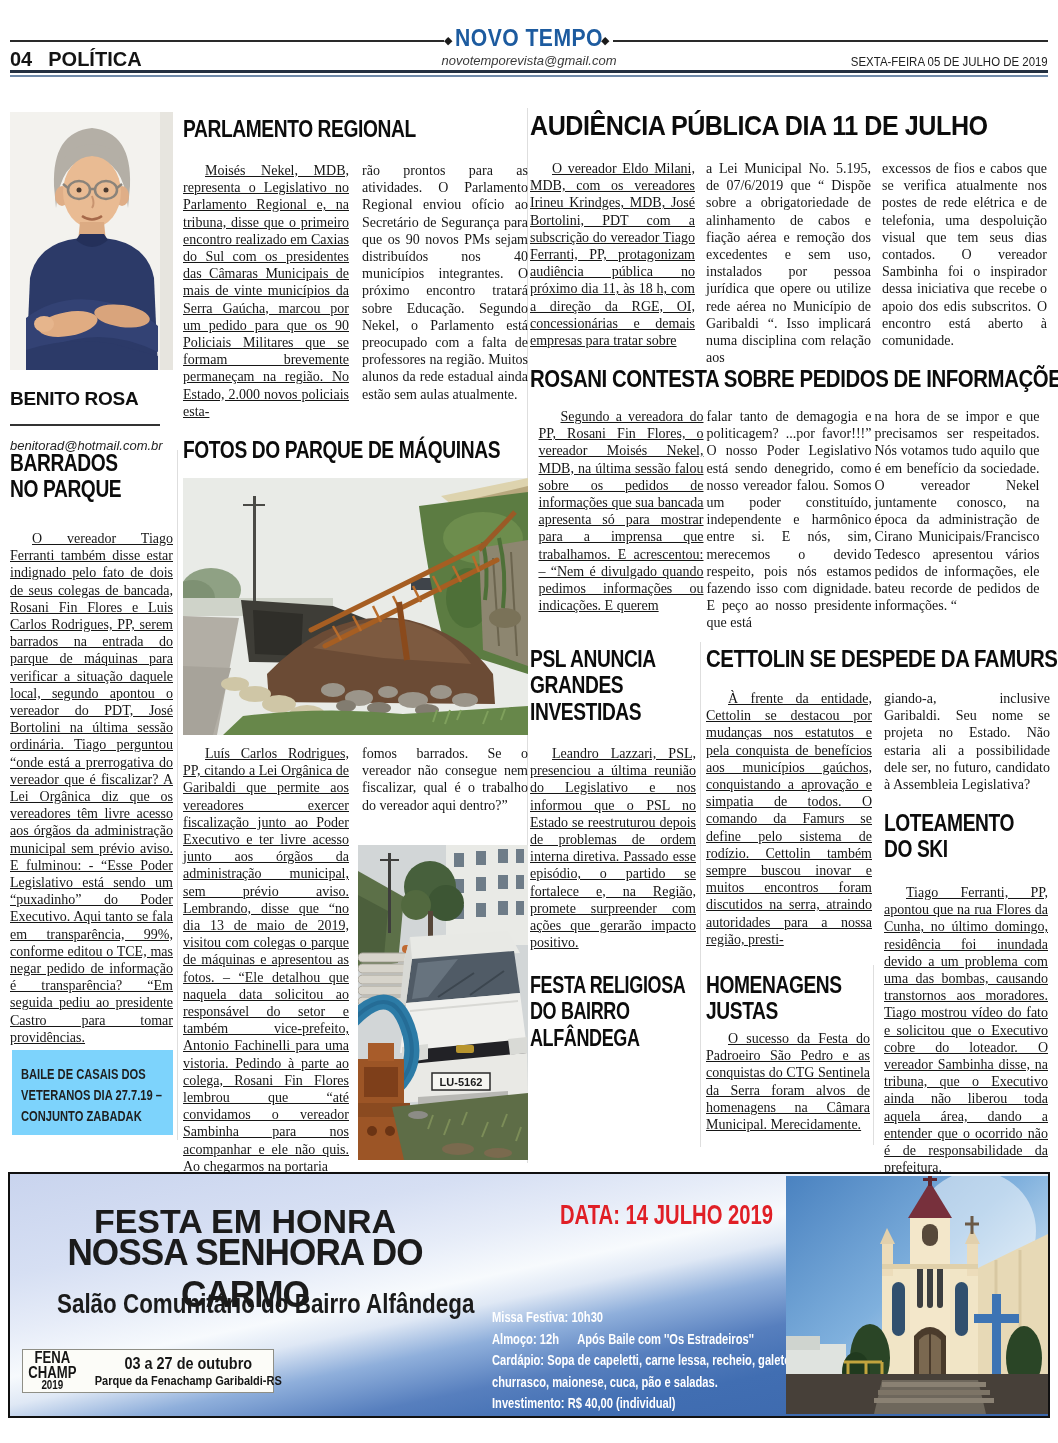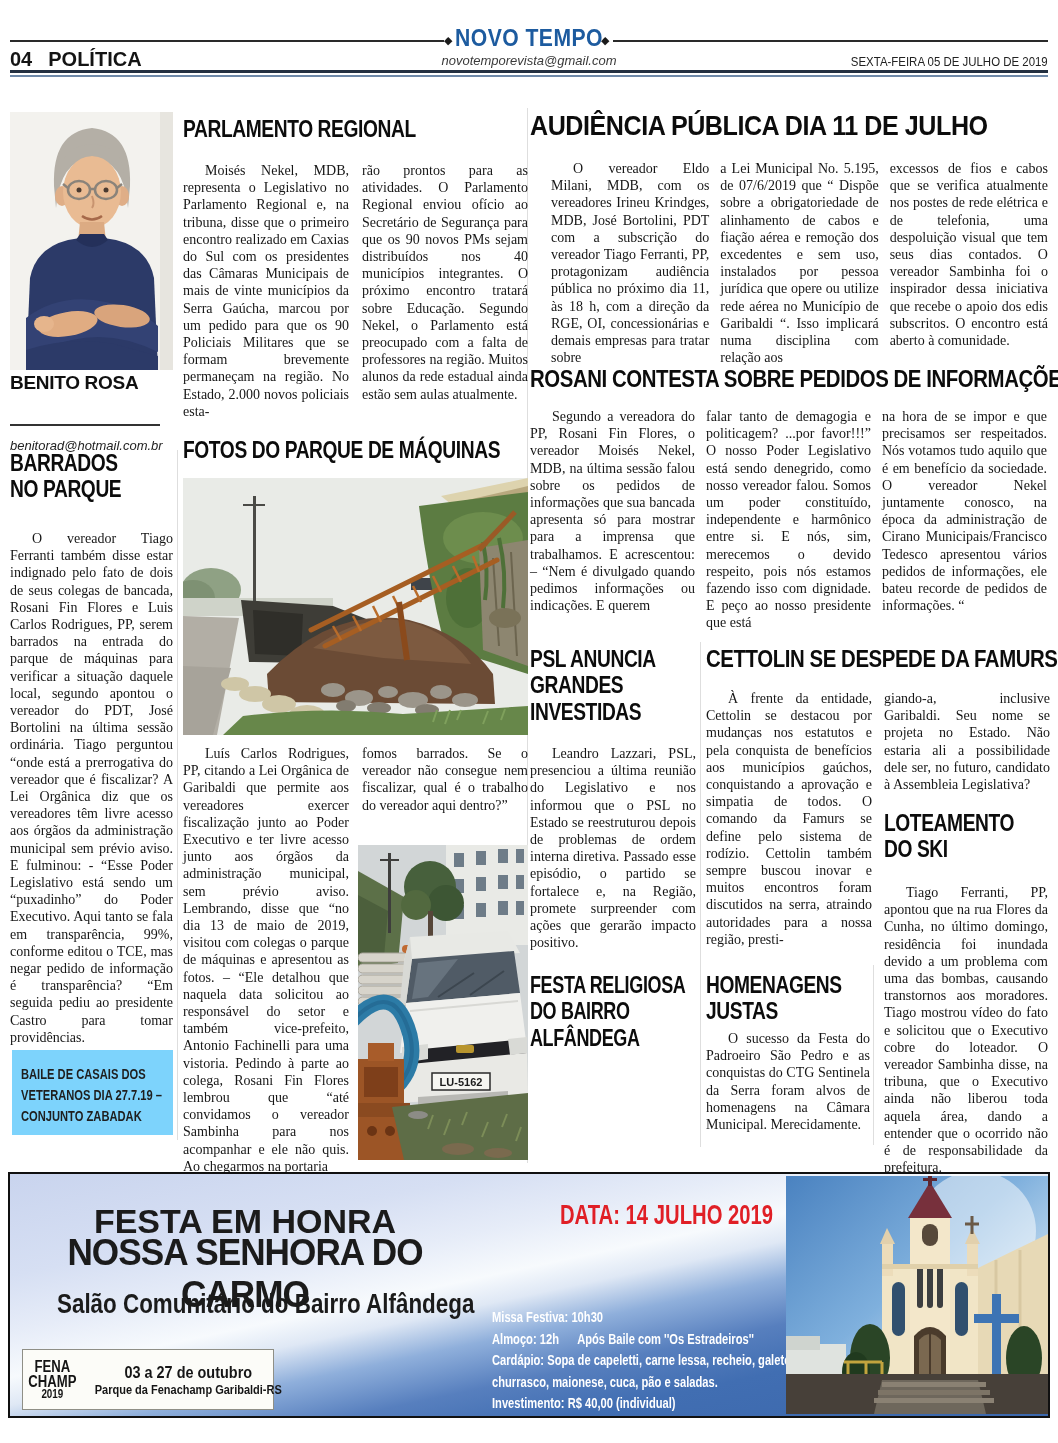--- a/index.html
+++ b/index.html
@@ -5,21 +5,21 @@
   * { margin:0; padding:0; box-sizing:border-box; }
   html,body { background:#ffffff; }
   #page { position:relative; width:1058px; height:1443px; background:#fff; overflow:hidden;
           font-family:"Liberation Sans", sans-serif; }
   .abs { position:absolute; }
   .headline { font-family:"Liberation Sans",sans-serif; font-weight:700; color:#0c0c0c;
               letter-spacing:-0.5px; line-height:1.1; transform-origin:left top; }
   .nowrap { white-space:nowrap; }
   .body { font-family:"Liberation Serif", serif; font-size:14px; line-height:17.2px;
           color:#161616; text-align:justify; }
-  .indent { text-indent:22px; }
+  .indent { text-indent:22px;text-decoration:underline; }
   .vsep { background:#dedede; width:1px; }
   .rule { background:#2a2a2a; }
   .diamond { font-size:11px; color:#1a1a1a; }
   .masthead { font-weight:700; font-size:23px; color:#1d5b9f; letter-spacing:0.5px;
               text-align:center; transform:scaleX(.92); }
   .m-email { font-style:italic; font-size:13px; color:#3a3a3a; text-align:center; }
   .sectionline { display:flex; gap:16px; font-weight:700; font-size:20px; color:#141414; }
   .pagedate { font-size:13px; color:#222; transform:scaleX(.88); transform-origin:right top; }
   .colname { font-weight:700; font-size:19px; letter-spacing:-0.3px; color:#101010; }
   .colemail { font-style:italic; font-size:13px; color:#222; }
@@ -90,21 +90,21 @@
       <path d="M70,110 L94,110 L96,130 L68,130 Z" fill="#dcab83"></path>
       <path d="M16,258 L20,166 Q26,136 58,128 L82,124 L106,128 Q138,136 144,166 L148,258 Z" fill="#2c3a68"></path>
       <path d="M66,128 Q82,142 98,128 L94,122 L70,122 Z" fill="#24305a"></path>
       <path d="M16,206 Q50,180 96,190 Q130,198 148,214 L148,240 Q104,218 62,228 Q34,234 16,242 Z" fill="#334274"></path>
       <ellipse cx="58" cy="212" rx="30" ry="12" fill="#e0ac82" transform="rotate(-10 58 212)"></ellipse>
       <ellipse cx="112" cy="204" rx="28" ry="11" fill="#d9a47c" transform="rotate(8 112 204)"></ellipse>
       <ellipse cx="34" cy="212" rx="10" ry="8" fill="#e6b58c"></ellipse>
       <path d="M16,238 Q60,224 104,232 L148,244 L148,258 L16,258 Z" fill="#2c3a68"></path>
     </svg>
   </div>
-  <div class="abs colname" style="left:10px;top:372px;">BENITO ROSA</div>
+  <div class="abs colname" style="left:10px;top:388px;">BENITO ROSA</div>
   <div class="abs colemail" style="left:10px;top:393px;margin-top:45px;">benitorad@hotmail.com.br</div>
   <div class="abs" style="left:10px;top:424px;width:150px;height:2px;background:#333;"></div>
 
   <div class="abs headline" style="left:10px;top:450px;width:165px;font-size:24px;transform:scaleX(.8);">BARRADOS NO PARQUE</div>
   <div class="abs body indent" style="left:10px;top:530px;width:163px;">O vereador Tiago Ferranti também disse estar indignado pelo fato de dois de seus colegas de bancada, Rosani Fin Flores e Luis Carlos Rodrigues, PP, serem barrados na entrada do parque de máquinas para verificar a situação daquele local, segundo apontou o vereador do PDT, José Bortolini na última sessão ordinária. Tiago perguntou “onde está a prerrogativa do vereador que é fiscalizar? A Lei Orgânica diz que os vereadores têm livre acesso aos órgãos da administração municipal sem prévio aviso. E fulminou: - “Esse Poder Legislativo está sendo um “puxadinho” do Poder Executivo. Aqui tanto se fala em transparência, 99%, conforme editou o TCE, mas negar pedido de informação é transparência? “Em seguida pediu ao presidente Castro para tomar providências.</div>
 
   <div class="abs noticebox" style="left:12px;top:1050px;width:161px;height:85px;">
     <div class="abs noticetext" style="left:9px;top:13px;">BAILE DE CASAIS DOS VETERANOS DIA 27.7.19 – CONJUNTO ZABADAK</div>
   </div>
 
@@ -252,27 +252,27 @@
       <g fill="#7a6a4e">
           <ellipse cx="100" cy="304" rx="16" ry="6"></ellipse>
           <ellipse cx="140" cy="308" rx="14" ry="5"></ellipse>
         </g>
       <ellipse cx="60" cy="270" rx="10" ry="4" fill="#8c8c86"></ellipse>
     </svg>
   </div>
 
   <div class="abs headline nowrap" style="left:530px;top:112px;font-size:27px;transform:scaleX(.93);">AUDIÊNCIA PÚBLICA DIA 11 DE JULHO</div>
   <div class="abs cols" style="left:530px;top:160px;width:518px;gap:11px;">
-    <div class="body indent" style="width:165px;margin-left:21px;">O vereador Eldo Milani, MDB, com os vereadores Irineu Krindges, MDB, José Bortolini, PDT com a subscrição do vereador Tiago Ferranti, PP, protagonizam audiência pública no próximo dia 11, às 18 h, com a direção da RGE, OI, concessionárias e demais empresas para tratar sobre</div>
+    <div class="body indent" style="width:165px;">O vereador Eldo Milani, MDB, com os vereadores Irineu Krindges, MDB, José Bortolini, PDT com a subscrição do vereador Tiago Ferranti, PP, protagonizam audiência pública no próximo dia 11, às 18 h, com a direção da RGE, OI, concessionárias e demais empresas para tratar sobre</div>
     <div class="body" style="width:165px;">a Lei Municipal No. 5.195, de 07/6/2019 que “ Dispõe sobre a obrigatoriedade de alinhamento de cabos e fiação aérea e remoção dos excedentes e sem uso, instalados por pessoa jurídica que opere ou utilize rede aérea no Município de Garibaldi “. Isso implicará numa disciplina com relação aos</div>
     <div class="body" style="width:165px;">excessos de fios e cabos que se verifica atualmente nos postes de rede elétrica e de telefonia, uma despoluição visual que tem seus dias contados. O vereador Sambinha foi o inspirador dessa iniciativa que recebe o apoio dos edis subscritos. O encontro está aberto à comunidade.</div>
   </div>
 
   <div class="abs headline nowrap" style="left:530px;top:366px;font-size:24px;transform:scaleX(.85);">ROSANI CONTESTA SOBRE PEDIDOS DE INFORMAÇÕES</div>
-  <div class="abs cols" style="left:530px;top:408px;width:518px;gap:11px;">
+  <div class="abs cols" style="left:530px;top:408px;width:518px;gap:3px;justify-content:center;">
     <div class="body indent" style="width:165px;">Segundo a vereadora do PP, Rosani Fin Flores, o vereador Moisés Nekel, MDB, na última sessão falou sobre os pedidos de informações que sua bancada apresenta só para mostrar para a imprensa que trabalhamos. E acrescentou: – “Nem é divulgado quando pedimos informações ou indicações. E querem</div>
     <div class="body" style="width:165px;">falar tanto de demagogia e politicagem? ...por favor!!!” O nosso Poder Legislativo está sendo denegrido, como nosso vereador falou. Somos um poder constituído, independente e harmônico entre si. E nós, sim, merecemos o devido respeito, pois nós estamos fazendo isso com dignidade. E peço ao nosso presidente que está</div>
     <div class="body" style="width:165px;">na hora de se impor e que precisamos ser respeitados. Nós votamos tudo aquilo que é em benefício da sociedade. O vereador Nekel juntamente conosco, na época da administração de Cirano Municipais/Francisco Tedesco apresentou vários pedidos de informações, ele bateu recorde de pedidos de informações. “</div>
   </div>
 
   <div class="abs headline" style="left:530px;top:646px;width:170px;font-size:24px;transform:scaleX(.8);">PSL ANUNCIA GRANDES INVESTIDAS</div>
   <div class="abs body indent" style="left:530px;top:745px;width:166px;">Leandro Lazzari, PSL, presenciou a última reunião do Legislativo e nos informou que o PSL no Estado se reestruturou depois de problemas de ordem interna diretiva. Passado esse episódio, o partido se fortalece e, na Região, promete surpreender com ações que gerarão impacto positivo.</div>
 
   <div class="abs headline nowrap" style="left:706px;top:646px;font-size:24px;transform:scaleX(.85);">CETTOLIN SE DESPEDE DA FAMURS</div>
   <div class="abs cols" style="left:706px;top:690px;width:344px;gap:12px;">
@@ -286,21 +286,21 @@
   <div class="abs headline" style="left:530px;top:972px;width:220px;font-size:24px;transform:scaleX(.75);">FESTA RELIGIOSA DO BAIRRO ALFÂNDEGA</div>
 
   <div class="abs headline" style="left:706px;top:972px;width:166px;font-size:24px;transform:scaleX(.8);">HOMENAGENS JUSTAS</div>
   <div class="abs body indent" style="left:706px;top:1030px;width:164px;">O sucesso da Festa do Padroeiro São Pedro e as conquistas do CTG Sentinela da Serra foram alvos de homenagens na Câmara Municipal. Merecidamente.</div>
 
   <div id="ad" class="abs" style="left:8px;top:1172px;width:1042px;height:246px;">
     <div class="abs ad-c" style="left:0;top:28px;width:470px;font-size:34px;">FESTA EM HONRA</div>
     <div class="abs ad-c" style="left:0;top:58px;width:470px;font-size:37px;letter-spacing:-1px;transform:scaleX(.95);transform-origin:center top;">NOSSA SENHORA DO CARMO</div>
     <div class="abs ad-c nowrap" style="left:0;top:114px;width:470px;font-size:28px;transform:scaleX(.8);transform-origin:center top;">Salão Comunitário do Bairro Alfândega</div>
 
-    <div class="abs fenabox" style="left:12px;top:175px;width:252px;height:61px;">
+    <div class="abs fenabox" style="left:12px;top:175px;width:252px;height:44px;">
       <div class="fena-logo">
         <div style="font-size:16px;">FENA</div>
         <div style="font-size:16px;">CHAMP</div>
         <div style="font-size:12px;">2019</div>
       </div>
       <div class="fena-right">
         <div class="nowrap" style="font-size:17px;transform:scaleX(.85);transform-origin:center;">03 a 27 de outubro</div>
         <div class="nowrap" style="font-size:12.5px;transform:scaleX(.88);transform-origin:center;">Parque da Fenachamp Garibaldi-RS</div>
       </div>
     </div>

